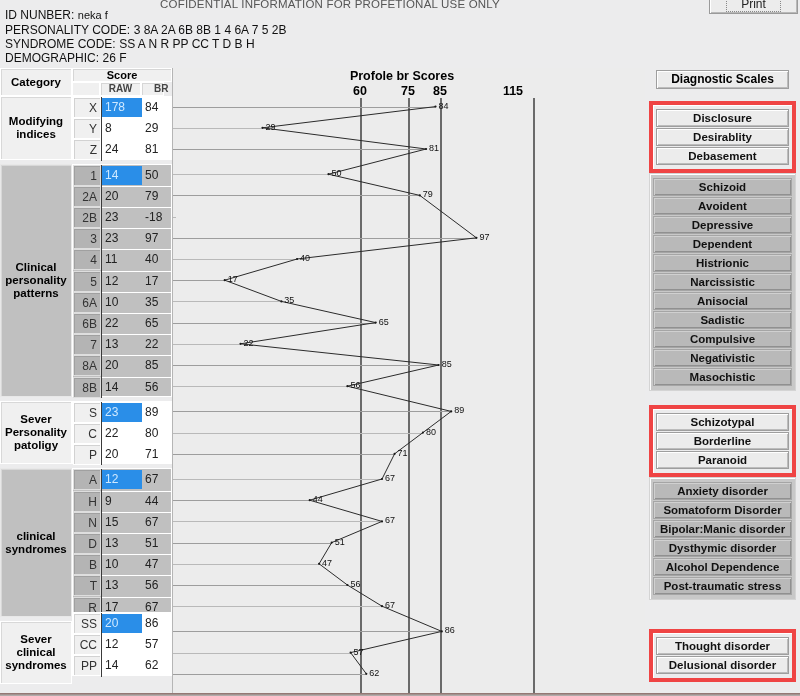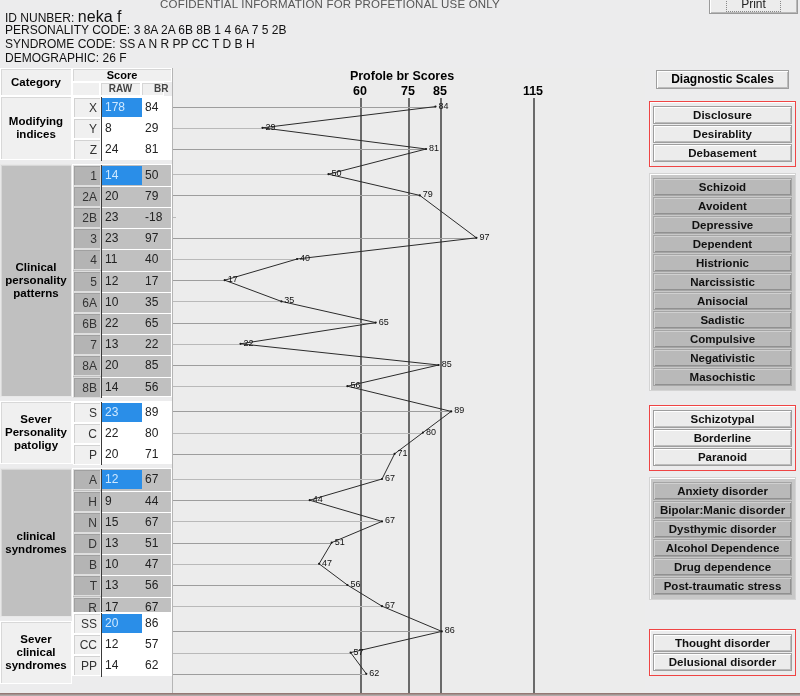--- a/index.html
+++ b/index.html
@@ -19,21 +19,21 @@
   #conf-title {
     position:absolute; left:0; top:-2px; width:660px; text-align:center;
     font-size:11.5px; color:#555; letter-spacing:0.2px; white-space:nowrap;
   }
   .idline { position:absolute; left:5px; font-size:12.5px; color:#111; white-space:nowrap; }
   #idline-1 { top:8px; }
   #idline-2 { top:23px; }
   #idline-3 { top:37px; }
   #idline-4 { top:51px; }
   .idlabel { font-size:12px; }
-  .idval { font-size:16px; }
+  .idval { font-size:11px; }
 
   #print-btn {
     position:absolute; left:709px; top:-5px; width:89px; height:19px;
     background:#ececec; border:1px solid #9a9a9a;
     box-shadow: inset 1px 1px 0 #ffffff, inset -1px -1px 0 #b8b8b8;
     font-size:12px; color:#222; text-align:center; line-height:17px;
     font-family:"Liberation Sans", sans-serif;
   }
   #print-btn span { border:1px dotted #888; padding:0 14px; }
 
@@ -102,21 +102,21 @@
   .gridline.dk { background:#9d9d9d; }
   #chart-bottom { position:absolute; left:0; bottom:0; width:473px; height:2px; background:#b0b0b0; }
 
   svg#plot { position:absolute; left:0; top:0; width:473px; height:628px; }
   .ptlabel { position:absolute; font-size:9px; color:#111; white-space:nowrap;
              font-family:"Liberation Sans", sans-serif; }
 
   
   #right-panel { position:absolute; left:645px; top:68px; width:155px; height:628px; background:#ececed; }
   .btn-group { position:absolute; left:4px; width:147px;
-               background:#ececed; border:1px solid #ef4444;
+               background:#ececed; border:4px solid #ef4444;
                box-shadow: inset 1px 1px 0 #ffffff; padding:3px 0; }
   .btn-group.g { background:#c8c8c8; border:1px solid #d4d4d4; }
   .pbtn {
     height:18px; margin:1px 3px; background:#ececec;
     border:1px solid #9e9e9e;
     box-shadow: inset 1px 1px 0 #ffffff, inset -1px -1px 0 #bcbcbc;
     text-align:center; font-weight:bold; font-size:11.5px; line-height:16px;
     color:#111; white-space:nowrap; overflow:hidden;
   }
   .pbtn.gray { background:#b9b9b9; border:1px solid #a5a5a5;
@@ -366,21 +366,21 @@
 
 <div id="chart">
   <div id="chart-title">Profole br Scores</div>
   <div id="chart-axes">
       <div class="axlabel" style="left: 173px;">60</div>
       <div class="axis" style="left: 188px;"></div>
       <div class="axlabel" style="left: 221px;">75</div>
       <div class="axis" style="left: 236px;"></div>
       <div class="axlabel" style="left: 253px;">85</div>
       <div class="axis" style="left: 268px;"></div>
-      <div class="axlabel" style="left: 346px;">115</div>
+      <div class="axlabel" style="left: 326px;">115</div>
       <div class="axis" style="left: 361px;"></div>
     </div>
   <div id="chart-grid">
       <div class="gridline dk" style="top: 39px; width: 263.491px;"></div>
       <div class="gridline" style="top: 60px; width: 90.4909px;"></div>
       <div class="gridline dk" style="top: 81px; width: 254.055px;"></div>
       <div class="gridline" style="top: 106px; width: 156.545px;"></div>
       <div class="gridline dk" style="top: 127px; width: 247.764px;"></div>
       <div class="gridline" style="top: 149px; width: 4px;"></div>
       <div class="gridline dk" style="top: 170px; width: 304.382px;"></div>
@@ -487,24 +487,24 @@
         <div class="pbtn gray">Negativistic</div>
         <div class="pbtn gray">Masochistic</div>
       </div>
       <div class="btn-group" style="top: 337px;">
         <div class="pbtn">Schizotypal</div>
         <div class="pbtn">Borderline</div>
         <div class="pbtn">Paranoid</div>
       </div>
       <div class="btn-group g" style="top: 409px;">
         <div class="pbtn gray">Anxiety disorder</div>
+        <div class="pbtn gray">Somatoform Disorder</div>
         <div class="pbtn gray">Bipolar:Manic disorder</div>
         <div class="pbtn gray">Dysthymic disorder</div>
         <div class="pbtn gray">Alcohol Dependence</div>
-        <div class="pbtn gray">Drug dependence</div>
         <div class="pbtn gray">Post-traumatic stress</div>
       </div>
       <div class="btn-group" style="top: 561px;">
         <div class="pbtn">Thought disorder</div>
         <div class="pbtn">Delusional disorder</div>
       </div>
     </div>
 </div>
 <div id="diag-btn">
   <span>Diagnostic Scales</span>

